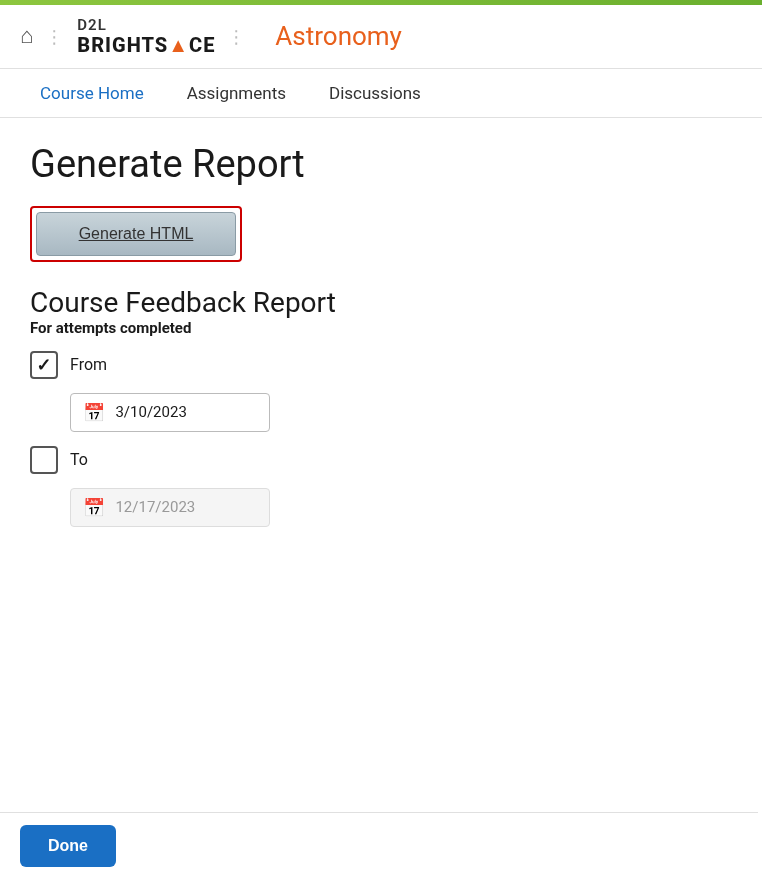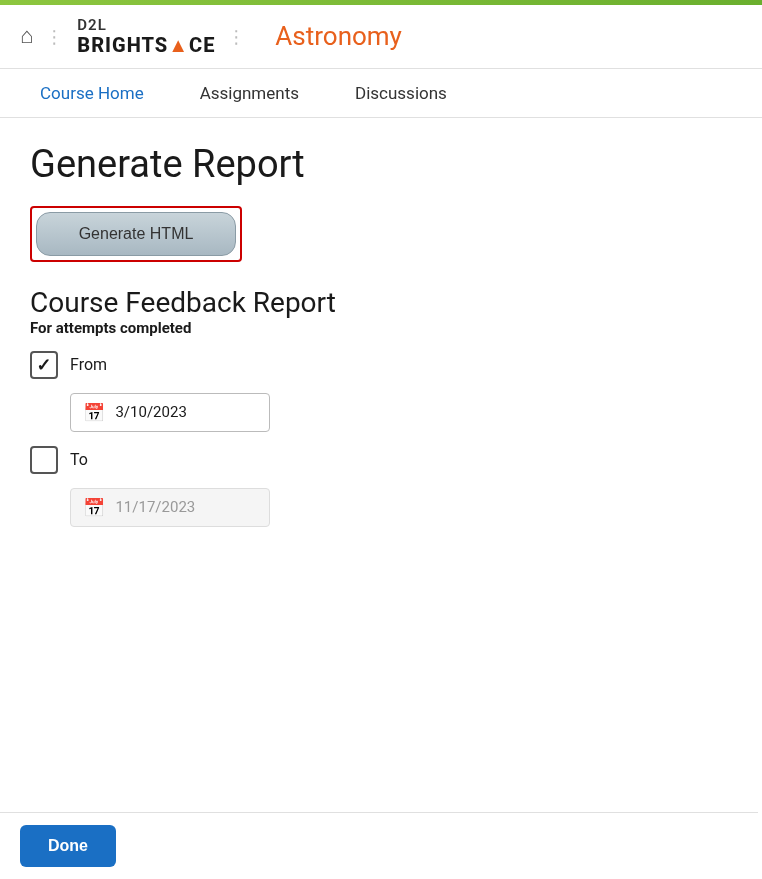--- a/index.html
+++ b/index.html
@@ -74,21 +74,21 @@
     .header-course-name {
       font-size: 26px;
       color: #e8601c;
       font-weight: 400;
       margin-left: 16px;
     }
 
     
     .nav {
       display: flex;
-      gap: 16px;
+      gap: 3px;
       padding: 0 20px;
       border-bottom: 1px solid #e0e0e0;
     }
 
     .nav-item {
       padding: 14px 20px;
       font-size: 17px;
       color: #333;
       cursor: pointer;
       text-decoration: none;
@@ -116,27 +116,28 @@
       display: inline-block;
       padding: 4px;
       margin-bottom: 24px;
       border-radius: 4px;
     }
 
     .generate-btn {
       background: #b0bec5;
       background: linear-gradient(to bottom, #c8d4da, #a8b8c2);
       border: 1px solid #8a9ba5;
-      border-radius: 14px;
+      border-radius: 4px;
       padding: 12px 32px;
       font-size: 16px;
       font-weight: 500;
       color: #333;
       cursor: pointer;
       min-width: 200px;
+      text-decoration: underline;
     }
 
     .section-title {
       font-size: 28px;
       font-weight: 400;
       color: #1a1a1a;
     }
 
     .form-label-bold {
       font-size: 15px;
@@ -295,21 +296,21 @@
   
   <div class="date-row" style="margin-top: 14px;">
     <div class="checkbox-wrapper">
     </div>
     <span class="row-label">To</span>
   </div>
 
   <div class="date-field-container">
     <div class="date-input disabled">
       <span class="calendar-icon" style="color:#bbb;">📅</span>
-      <span class="date-value disabled">11/17/2023</span>
+      <span class="date-value disabled">12/17/2023</span>
     </div>
   </div>
 
 </div>
 
 <div class="done-btn-container">
   <button class="done-btn">Done</button>
 </div>
 
 </body></html>

